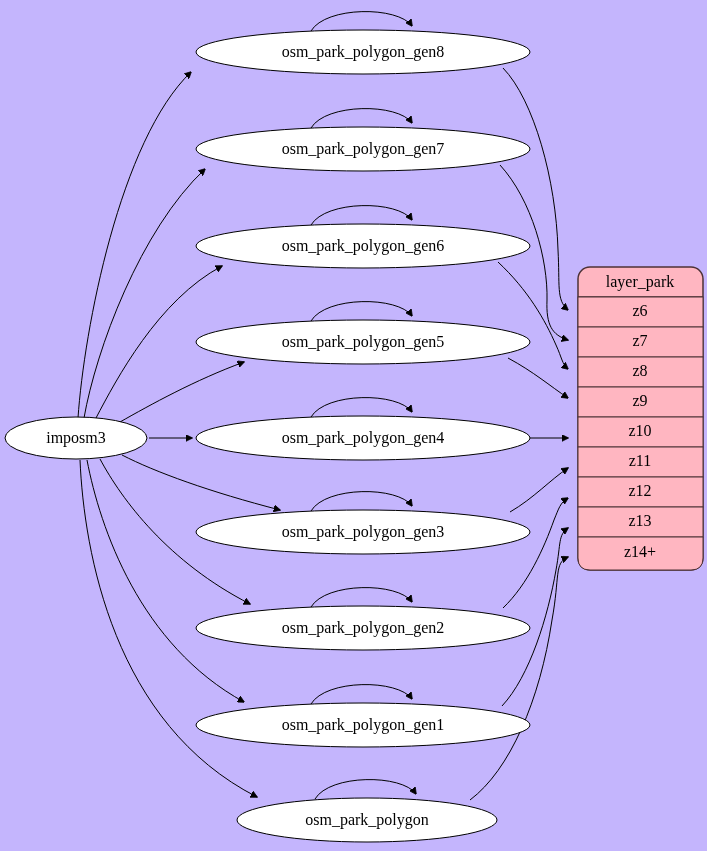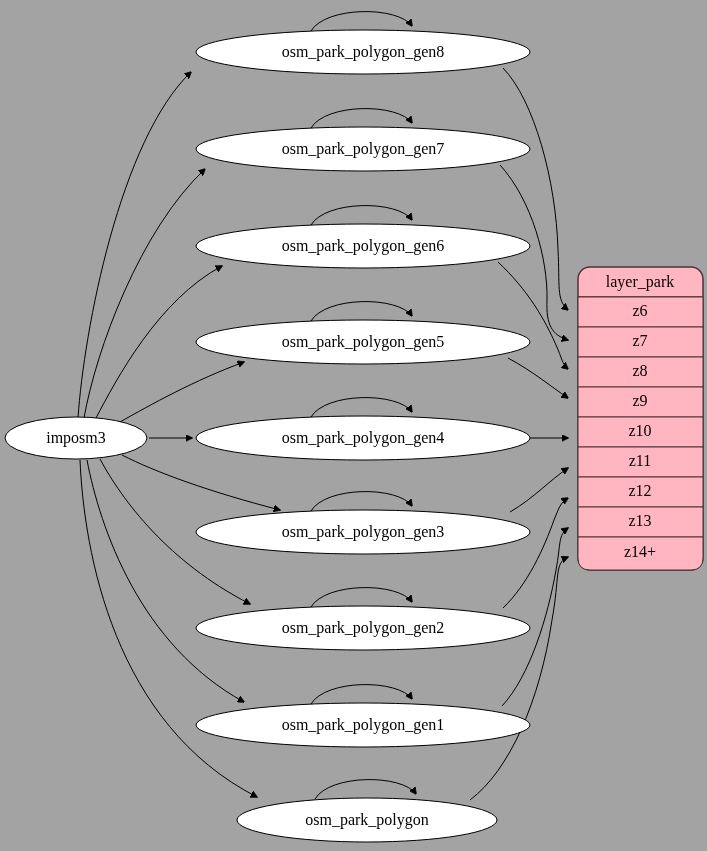--- a/index.html
+++ b/index.html
@@ -1,18 +1,18 @@
 <!DOCTYPE html>
 <html><head>
 <meta charset="utf-8">
 <style>
   html,body{margin:0;padding:0;background:#ffffff;}
   body{width:707px;height:851px;overflow:hidden;
        font-family:"Liberation Serif","DejaVu Serif",serif;}
-  #stage{position:relative;width:707px;height:851px;background:#a3a3a3;}
+  #stage{position:relative;width:707px;height:851px;background:#c4b5fd;}
   svg#graph{position:absolute;left:0;top:0;width:707px;height:851px;display:block;}
   .node-ellipse{fill:#ffffff;stroke:#000000;stroke-width:1;}
   .node-label{font-family:"Liberation Serif","DejaVu Serif",serif;font-size:16px;fill:#000;
               text-anchor:middle;dominant-baseline:middle;}
   .edge{fill:none;stroke:#000000;stroke-width:1;}
   .arrow{fill:#000000;stroke:#000000;stroke-width:1;}
   .tbl-label{font-family:"Liberation Serif","DejaVu Serif",serif;font-size:16px;fill:#000;
              text-anchor:middle;dominant-baseline:middle;}
 </style>
 </head>

